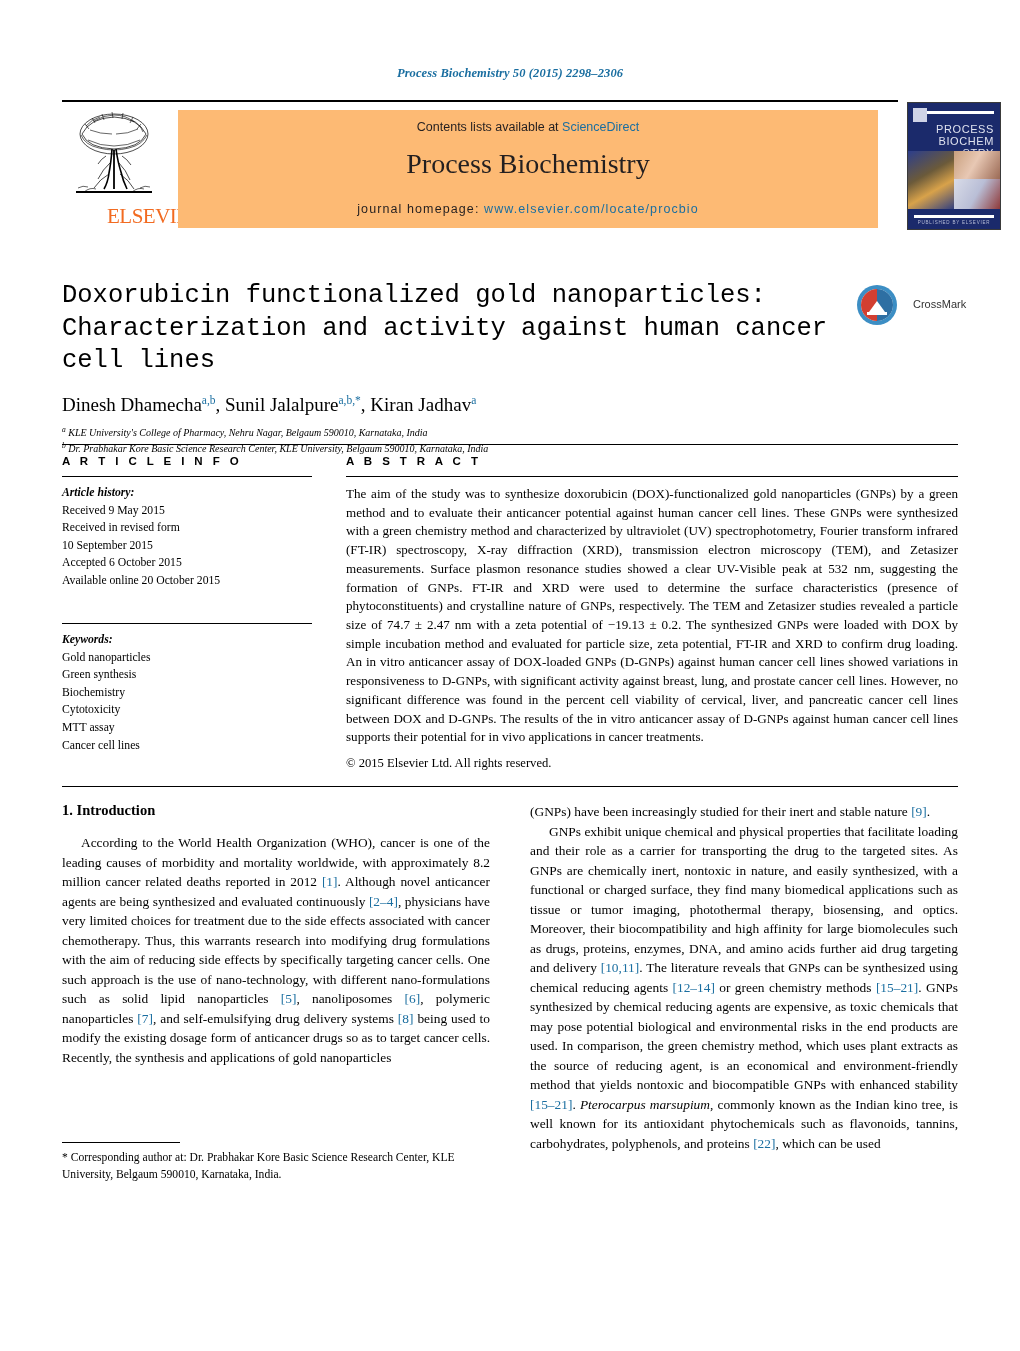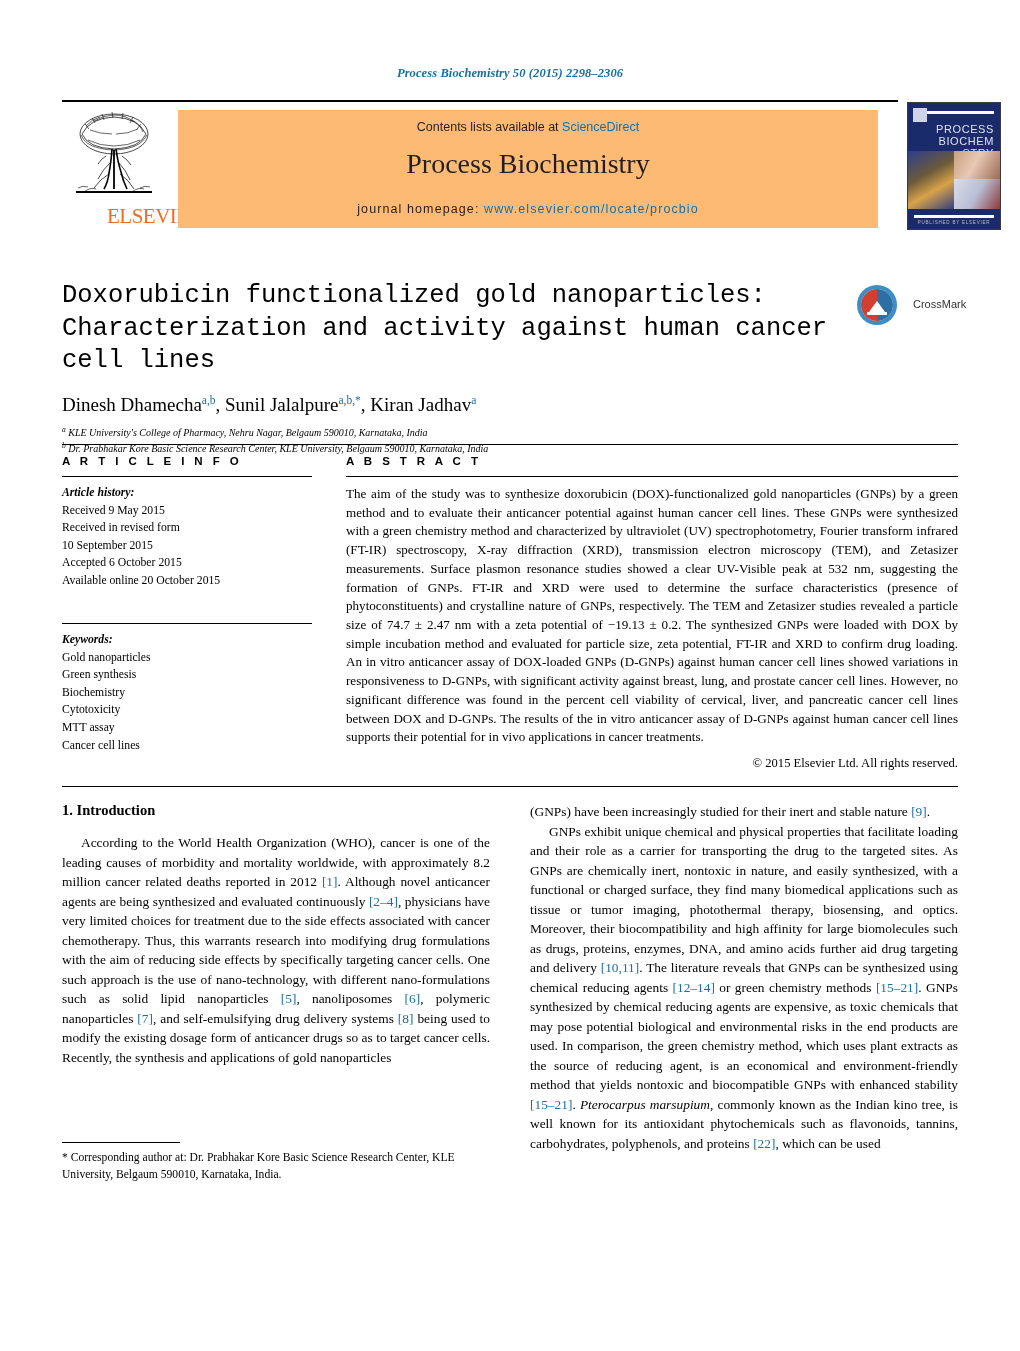--- a/index.html
+++ b/index.html
@@ -255,21 +255,20 @@
   .abs-rule { margin-top: 9px; }
   .abs-body {
     margin-top: 8px;
     font-family: "Liberation Serif", serif;
     font-size: 13.1px;
     line-height: 1.43;
     text-align: justify;
   }
   .abs-copy {
     margin-top: 9px;
-    text-align: right;
     font-family: "Liberation Serif", serif;
     font-size: 12.6px;
   }
 
   
   .body-cols { position: absolute; left: 62px; top: 802px; width: 896px; }
   .bcol { position: absolute; top: 0; width: 428px; }
   .bcol.left { left: 0; }
   .bcol.right { left: 468px; }
   .sec-title {

